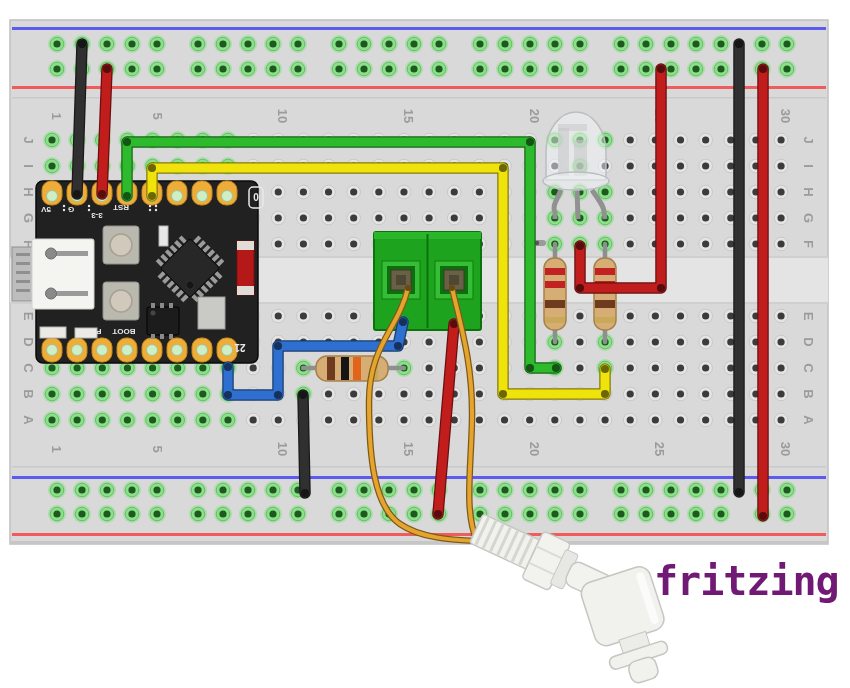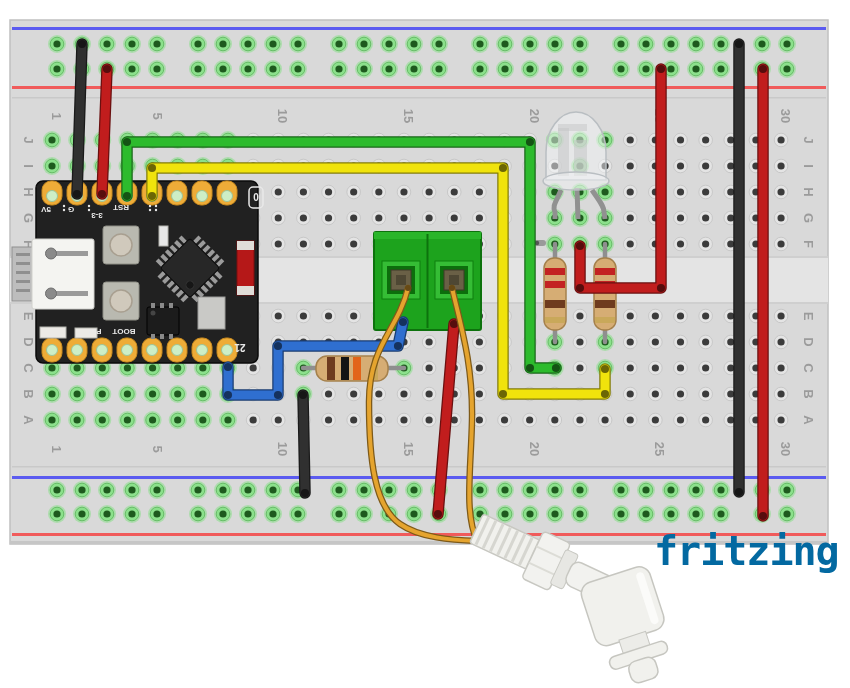--- a/index.html
+++ b/index.html
@@ -1,21 +1,21 @@
 <!DOCTYPE html>
 <html><head>
 <meta charset="utf-8">
 <style>
   html,body{margin:0;padding:0;background:#ffffff;}
   .stage{position:relative;width:850px;height:688px;background:#ffffff;overflow:hidden;
          font-family:"Liberation Sans",sans-serif;}
   .stage svg{position:absolute;left:0;top:0;}
-  .logo{position:absolute;left:654px;top:528px;width:196px;
+  .logo{position:absolute;left:654px;top:558px;width:196px;
         font-family:"DejaVu Sans Mono",monospace;font-weight:bold;
-        font-size:40px;letter-spacing:-1px;color:#0369a1;user-select:none;}
+        font-size:40px;letter-spacing:-1px;color:#701a75;user-select:none;}
   text{font-family:"Liberation Sans",sans-serif;}
 </style>
 </head>
 <body>
 
 <div class="stage">
   <svg width="850" height="688" viewBox="0 0 850 688">
     <g id="g-board">
         <rect x="10" y="20" width="818" height="524" fill="#d9d9d9" stroke="#c0c0c0" stroke-width="1.5"></rect>
         <rect x="10" y="256" width="818" height="48" fill="#e4e4e4"></rect>

